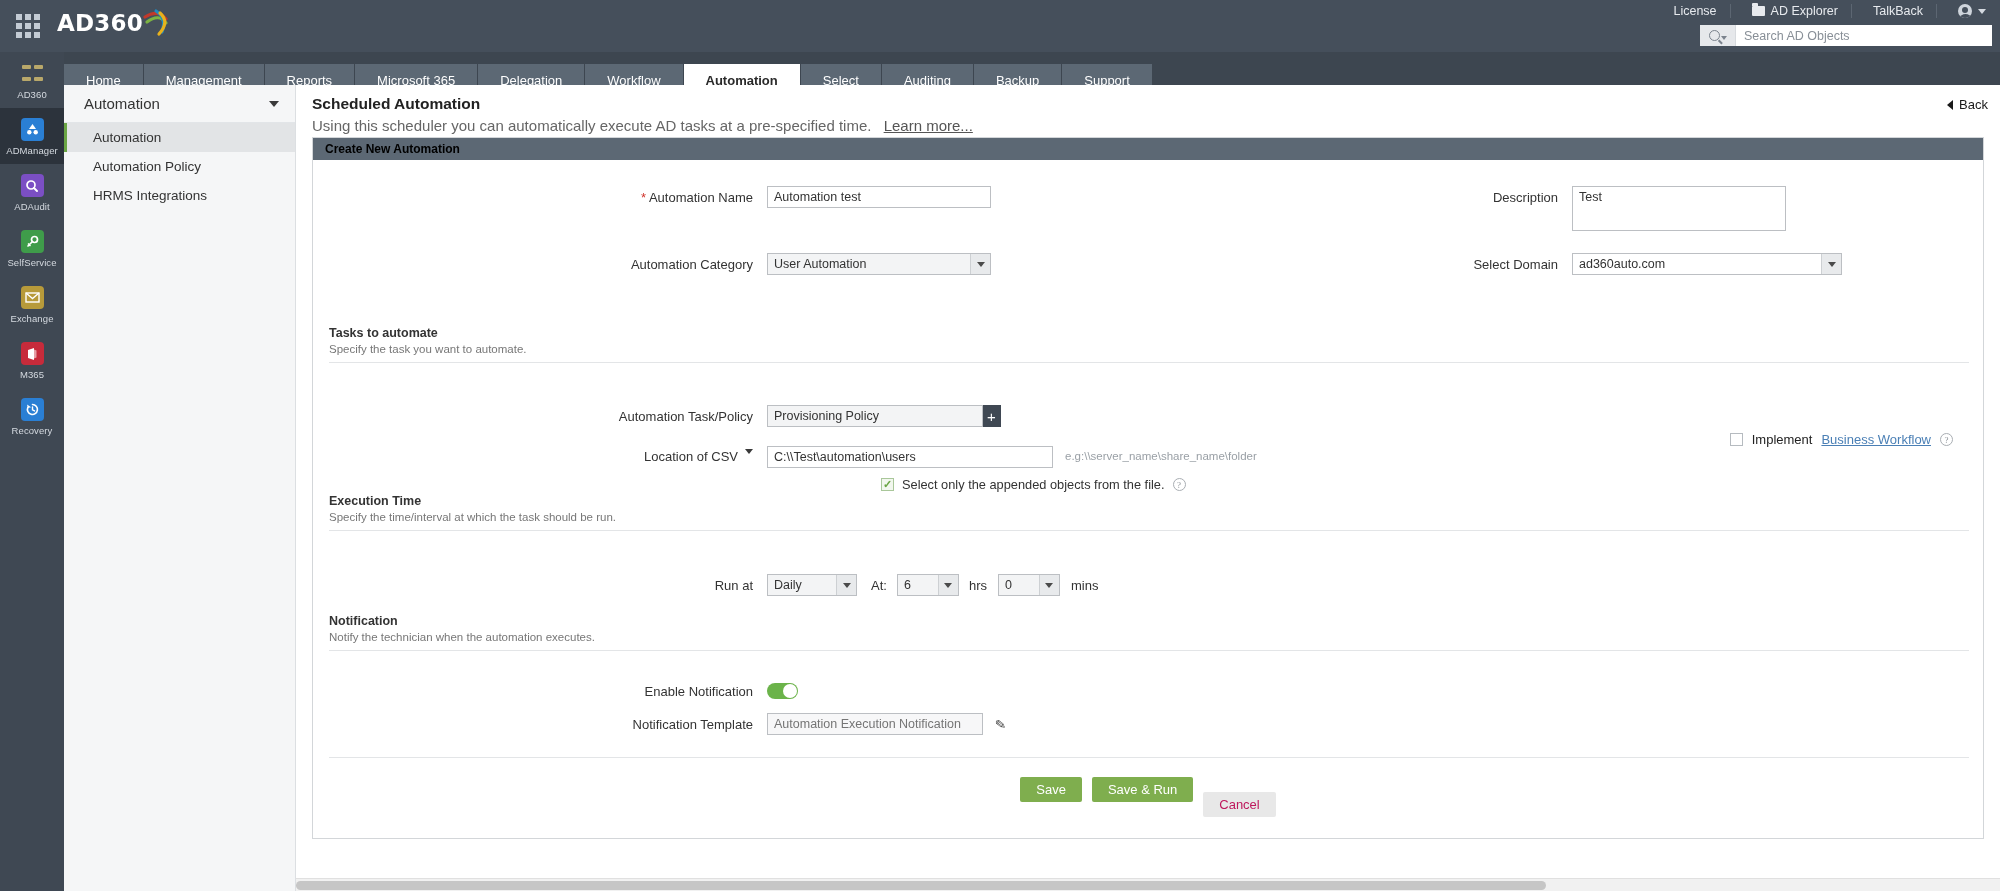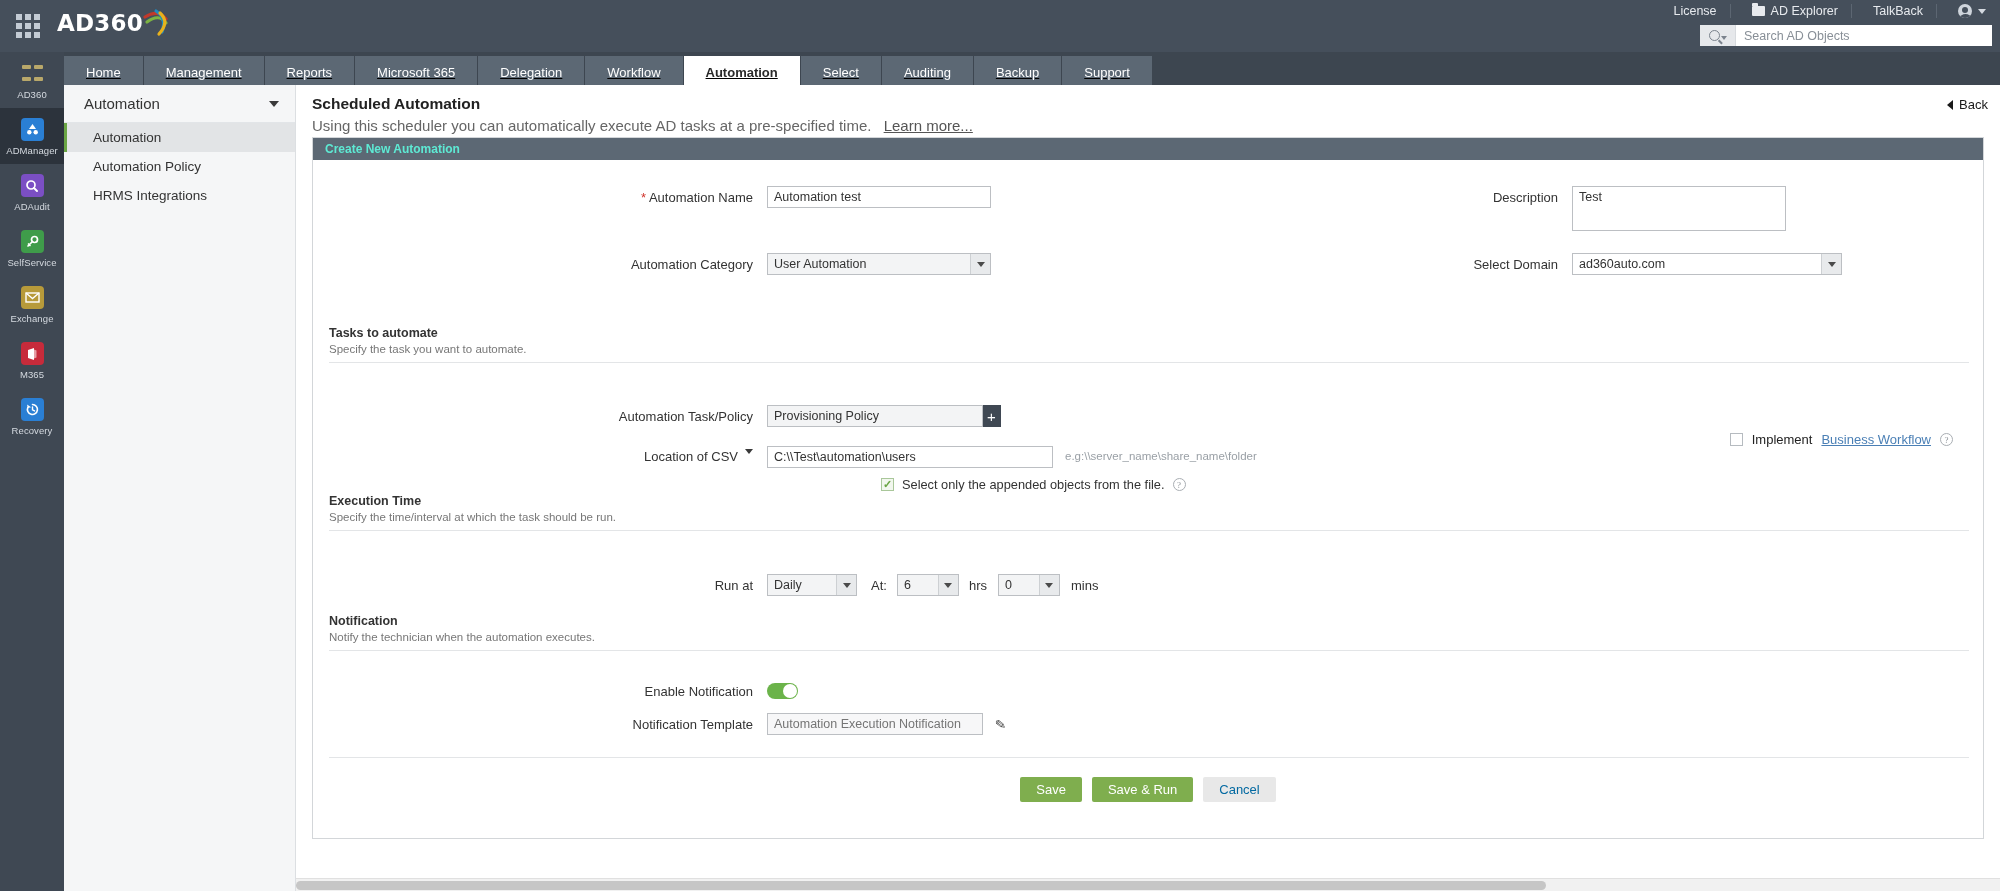--- a/index.html
+++ b/index.html
@@ -96,21 +96,21 @@
                      #fff 0 87%, transparent 0 88%, #fff 0 100%);
     position: relative;
   }
   .gear:after { content:''; position:absolute; left:4px; top:4px; width:5px;height:5px;border-radius:50%;background:#454f5b;}
 
   
   #navbar {
     position: absolute; left: 0; top: 52px; width: 2000px; height: 33px;
     background: #3d4650;
   }
-  #navtabs { position:absolute; left: 64px; top: 4px; display: flex; height: 33px; text-decoration: underline; }
+  #navtabs { position:absolute; left: 64px; top: 12px; display: flex; height: 33px; }
   .navtab {
     height: 33px; padding: 0 22px; display:flex; align-items:center; justify-content:center;
     font-size: 13px; color: #ffffff; background: #5c6874;
     border-right: 1px solid #3d4650; white-space: nowrap;
   }
   .navtab.active { background: #ffffff; color: #2a2a2a; font-weight: bold; }
 
   
   #rail {
     position: absolute; left: 0; top: 52px; width: 64px; height: 839px;
@@ -164,21 +164,21 @@
     position:absolute; right: 12px; top: 12px; font-size: 13px; color:#1a1a1a;
     display:flex; align-items:center; gap:6px;
   }
   .chev-left { width:0;height:0;border-top:5px solid transparent;border-bottom:5px solid transparent;border-right:6px solid #1a1a1a;}
 
   #panel {
     position:absolute; left: 16px; top: 52px; width: 1672px; height: 702px;
     border: 1px solid #d3d6d9; background: #fff;
   }
   #panel-head {
-    height: 22px; background:#5c6874; color:#5eead4; font-size:12px; font-weight:bold;
+    height: 22px; background:#5c6874; color:#000000; font-size:12px; font-weight:bold;
     display:flex; align-items:center; padding-left: 12px;
   }
   #panel-body { padding: 0; position: relative; height: 678px; }
 
   .row { display:flex; align-items:flex-start; }
   .lbl {
     font-size: 13px; color:#333; text-align:right; padding-top: 4px;
   }
   .req { color:#d0342c; margin-right: 3px; }
   .inp {
@@ -218,21 +218,21 @@
   .toggle {
     width: 31px; height: 16px; border-radius: 9px; background:#6bb34a; position:relative;
   }
   .toggle .knob { position:absolute; right:1px; top:1px; width:14px; height:14px; border-radius:50%; background:#fff; }
 
   .btn {
     height: 25px; min-width: 60px; padding: 0 16px; font-size: 13px;
     display:flex; align-items:center; justify-content:center; border-radius:2px;
   }
   .btn.green { background:#7fae4e; color:#fff; }
-  .btn.grey { background:#e8e8e8; color:#0369a1; }
+  .btn.grey { background:#e8e8e8; color:#be185d;margin-top:15px; }
 
   .plusbtn {
     width: 19px; height: 22px; background:#3f4853; color:#fff;
     display:flex; align-items:center; justify-content:center; font-size: 15px; line-height:1;
     margin-left: -1px;
   }
 
   .pencil { font-size: 13px; color:#444; transform: rotate(-8deg); }
 
   a.link { color:#4a7fb5; text-decoration: underline; }

